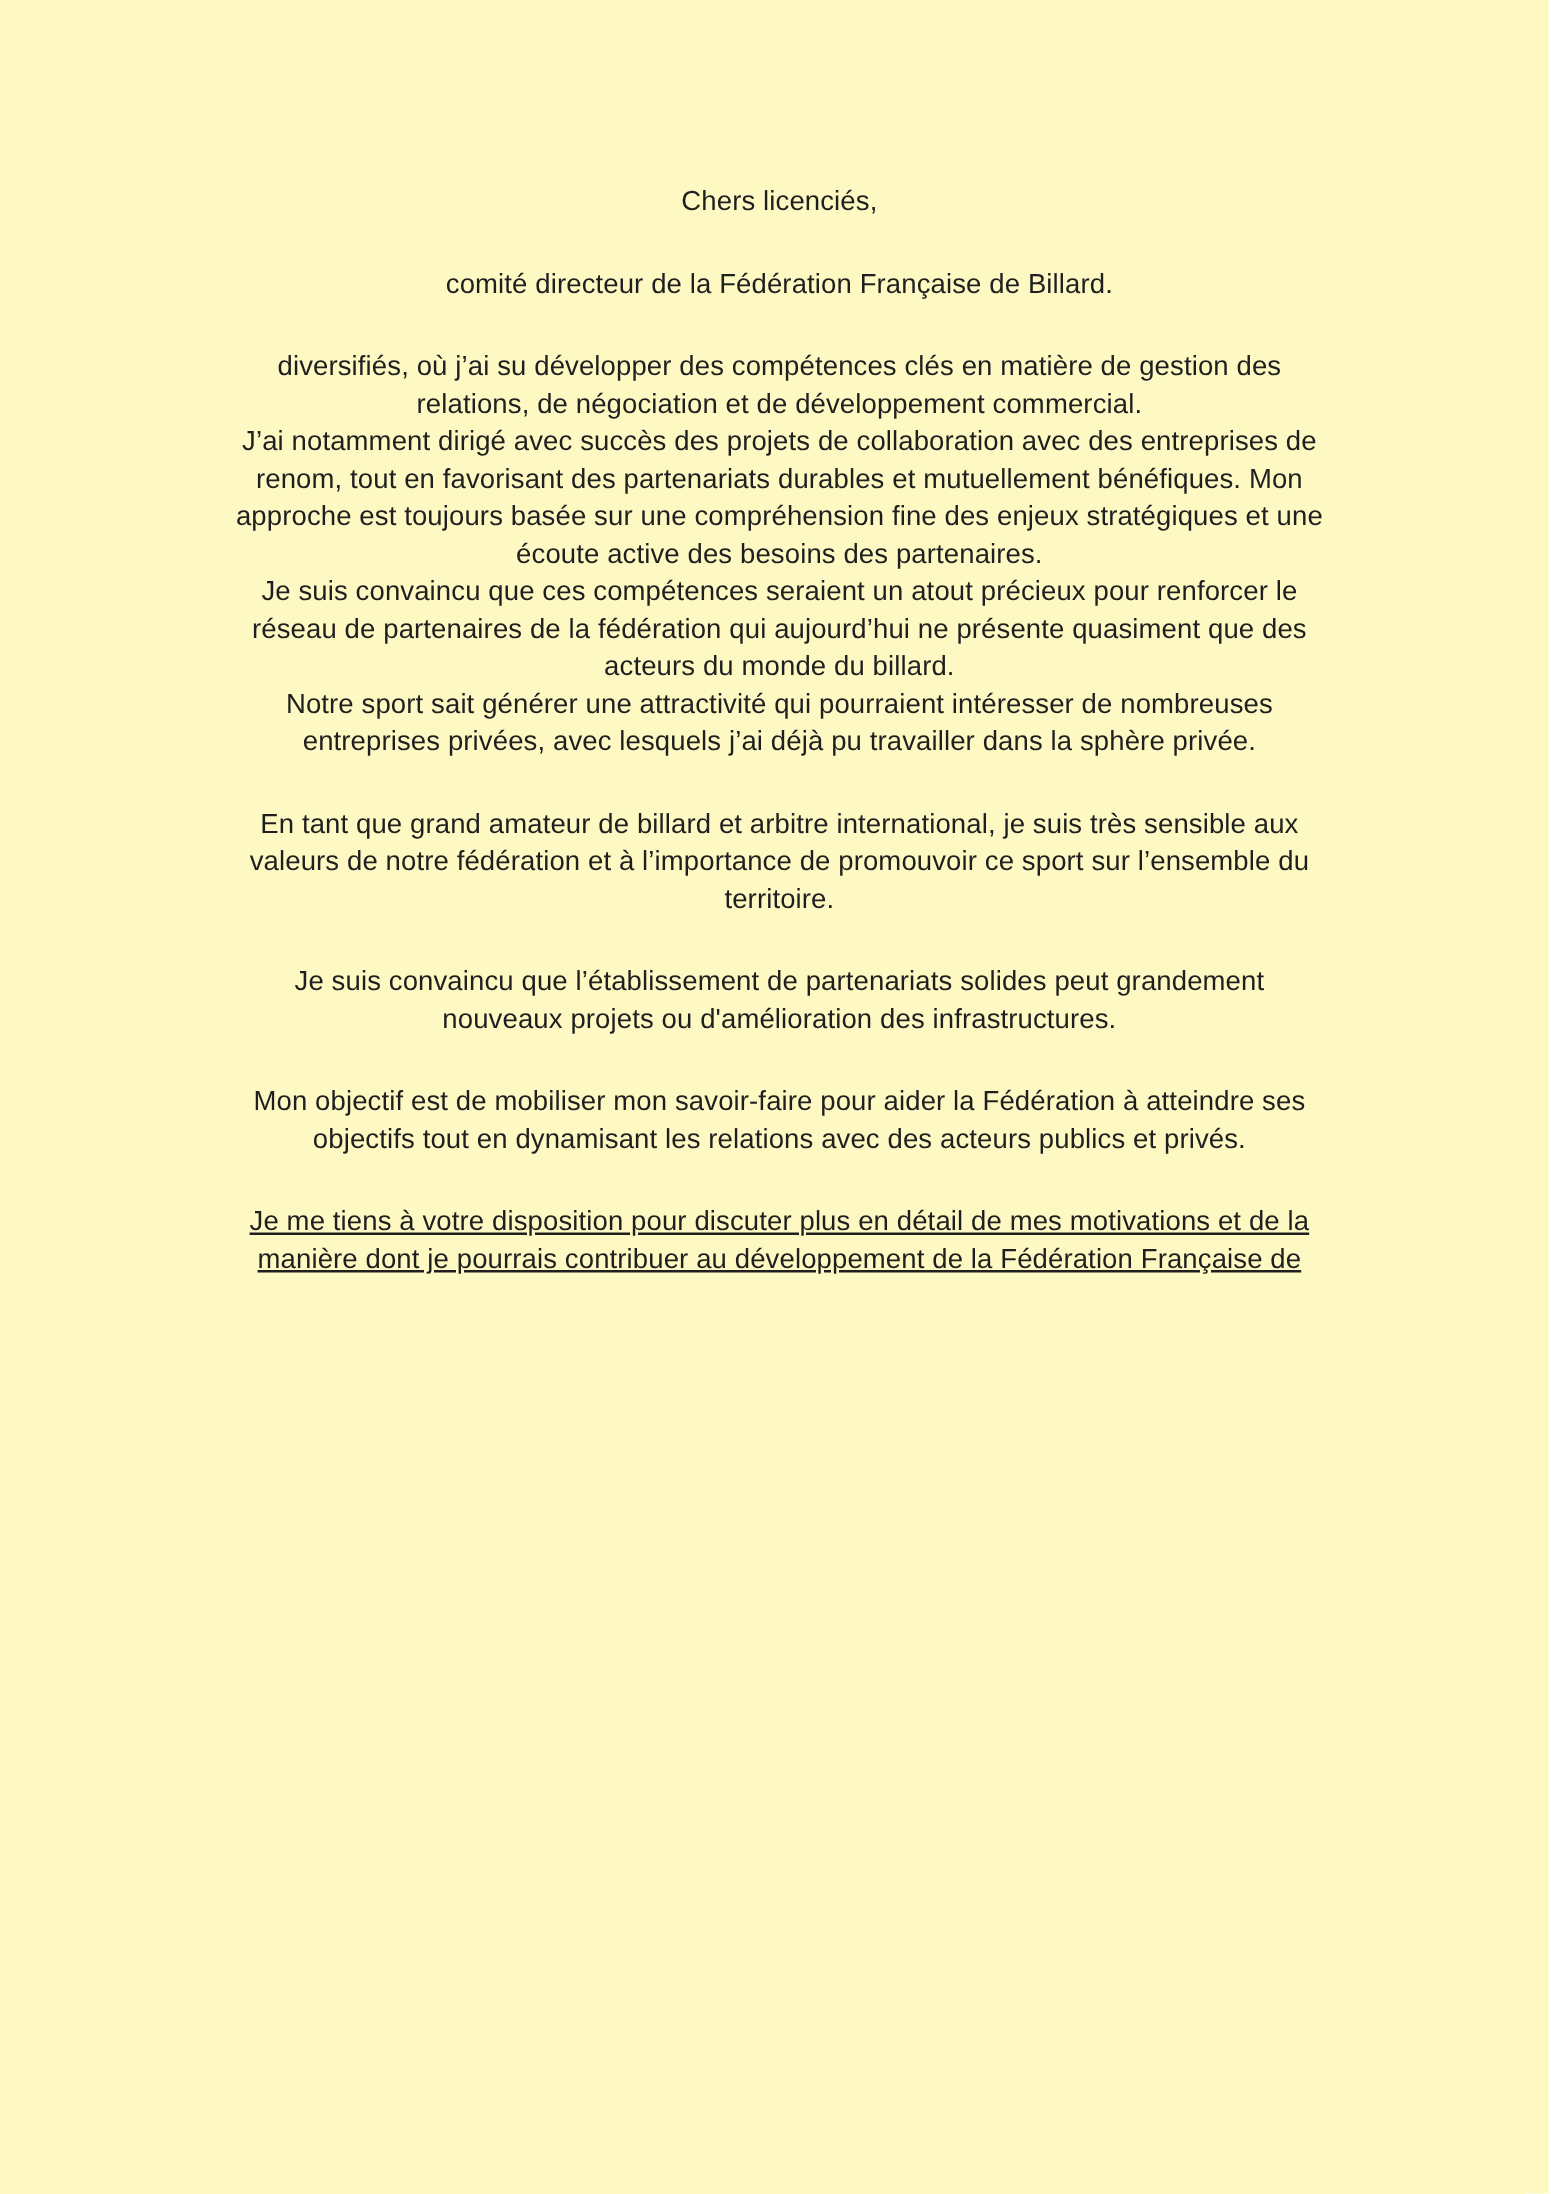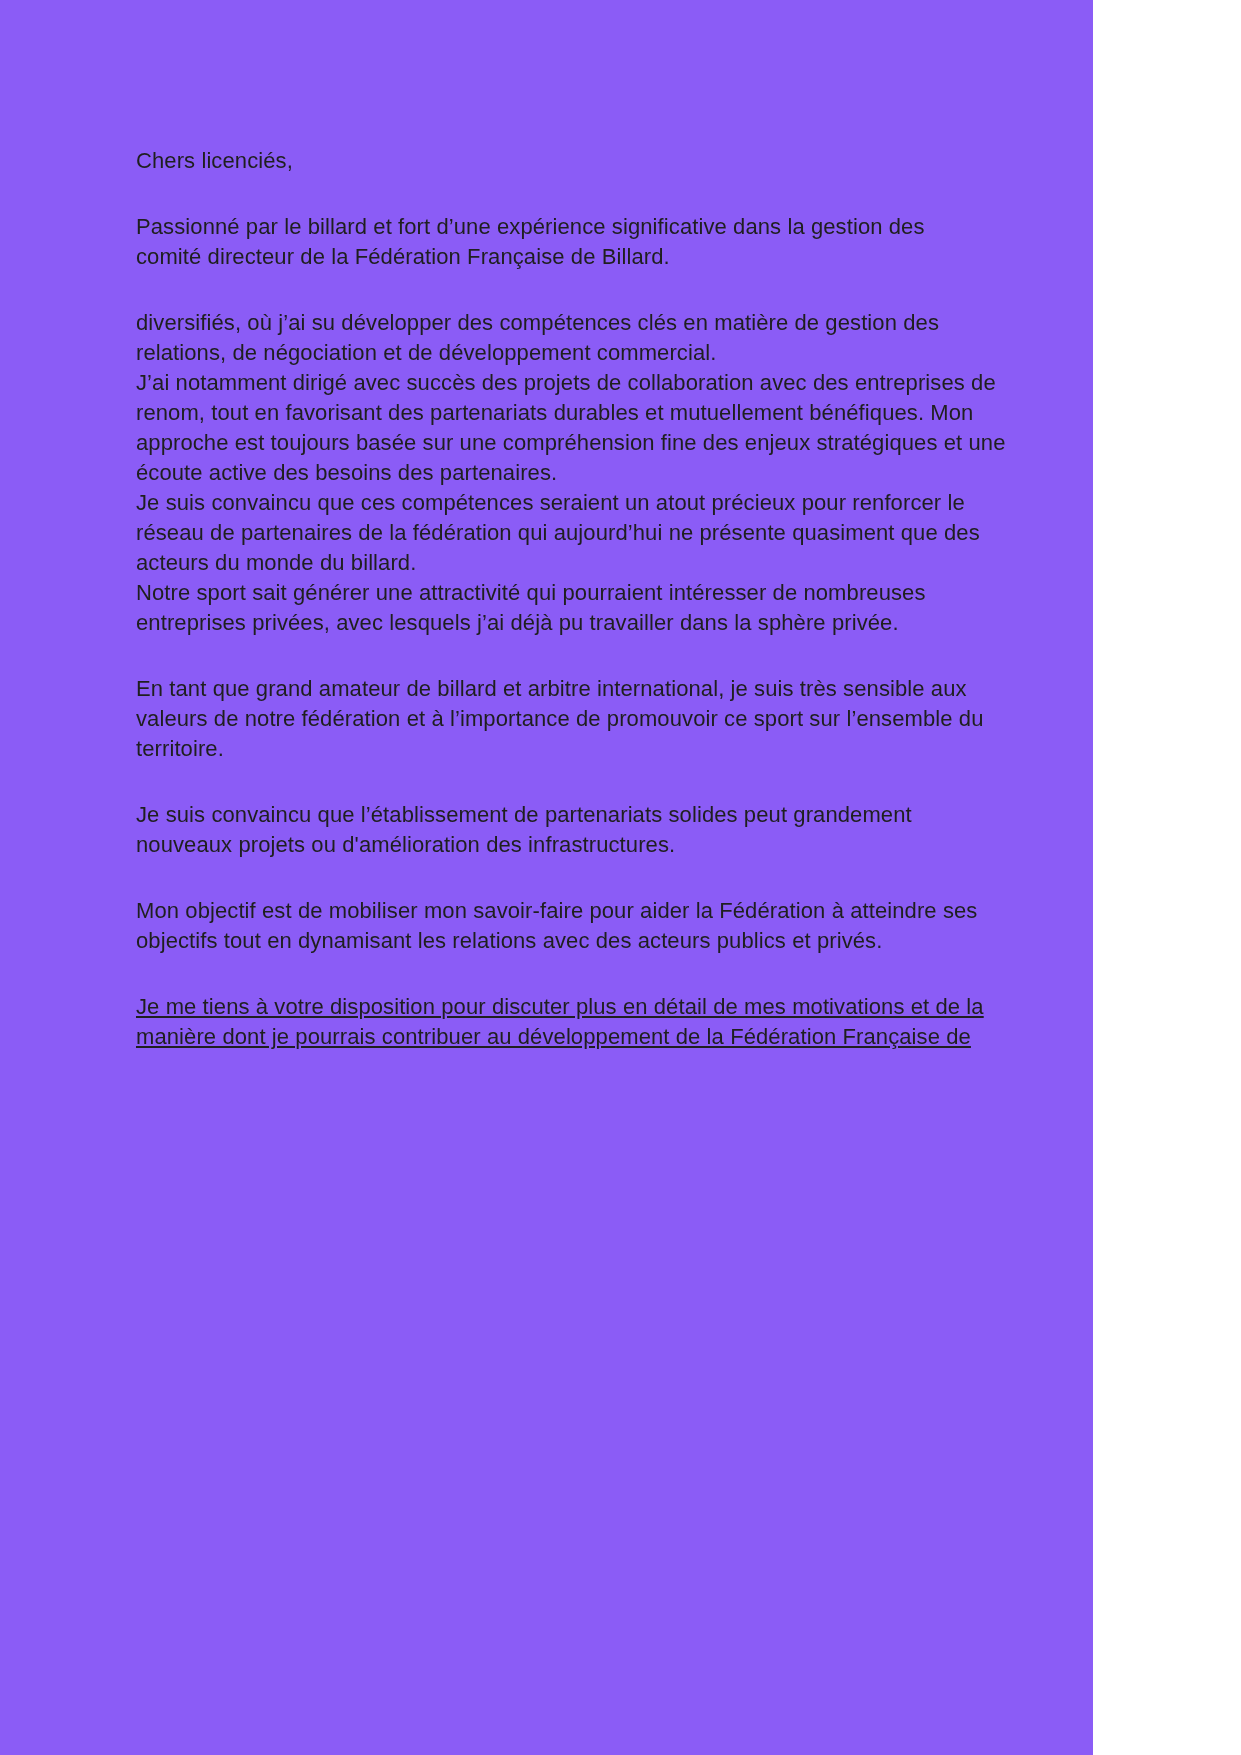--- a/index.html
+++ b/index.html
@@ -2,25 +2,26 @@
 <html><head>
 <meta charset="utf-8">
 <style>
   html, body {
     margin: 0;
     padding: 0;
     background: #ffffff;
   }
   .page {
     position: relative;
-    width: 1093px;
+    width: 1239px;
     height: 1755px;
-    background: #8b5cf6;
+    background: #fef9c3;
     overflow: hidden;
     font-family: "Liberation Sans", "DejaVu Sans", sans-serif;
+    text-align: center;
   }
   .letter {
     position: absolute;
     top: 146px;
     left: 136px;
     width: 975px;
     color: #1f1f1f;
     font-size: 22px;
     line-height: 30px;
     letter-spacing: 0.1px;
@@ -38,21 +39,20 @@
 </style>
 </head>
 <body>
 
 <div class="page">
   <div class="letter">
       <div class="paragraph">
         <div class="text-line">Chers licenciés,</div>
       </div>
       <div class="paragraph">
-        <div class="text-line">Passionné par le billard et fort d’une expérience significative dans la gestion des</div>
         <div class="text-line">comité directeur de la Fédération Française de Billard.</div>
       </div>
       <div class="paragraph">
         <div class="text-line">diversifiés, où j’ai su développer des compétences clés en matière de gestion des</div>
         <div class="text-line">relations, de négociation et de développement commercial.</div>
         <div class="text-line">J’ai notamment dirigé avec succès des projets de collaboration avec des entreprises de</div>
         <div class="text-line">renom, tout en favorisant des partenariats durables et mutuellement bénéfiques. Mon</div>
         <div class="text-line">approche est toujours basée sur une compréhension fine des enjeux stratégiques et une</div>
         <div class="text-line">écoute active des besoins des partenaires.</div>
         <div class="text-line">Je suis convaincu que ces compétences seraient un atout précieux pour renforcer le</div>

